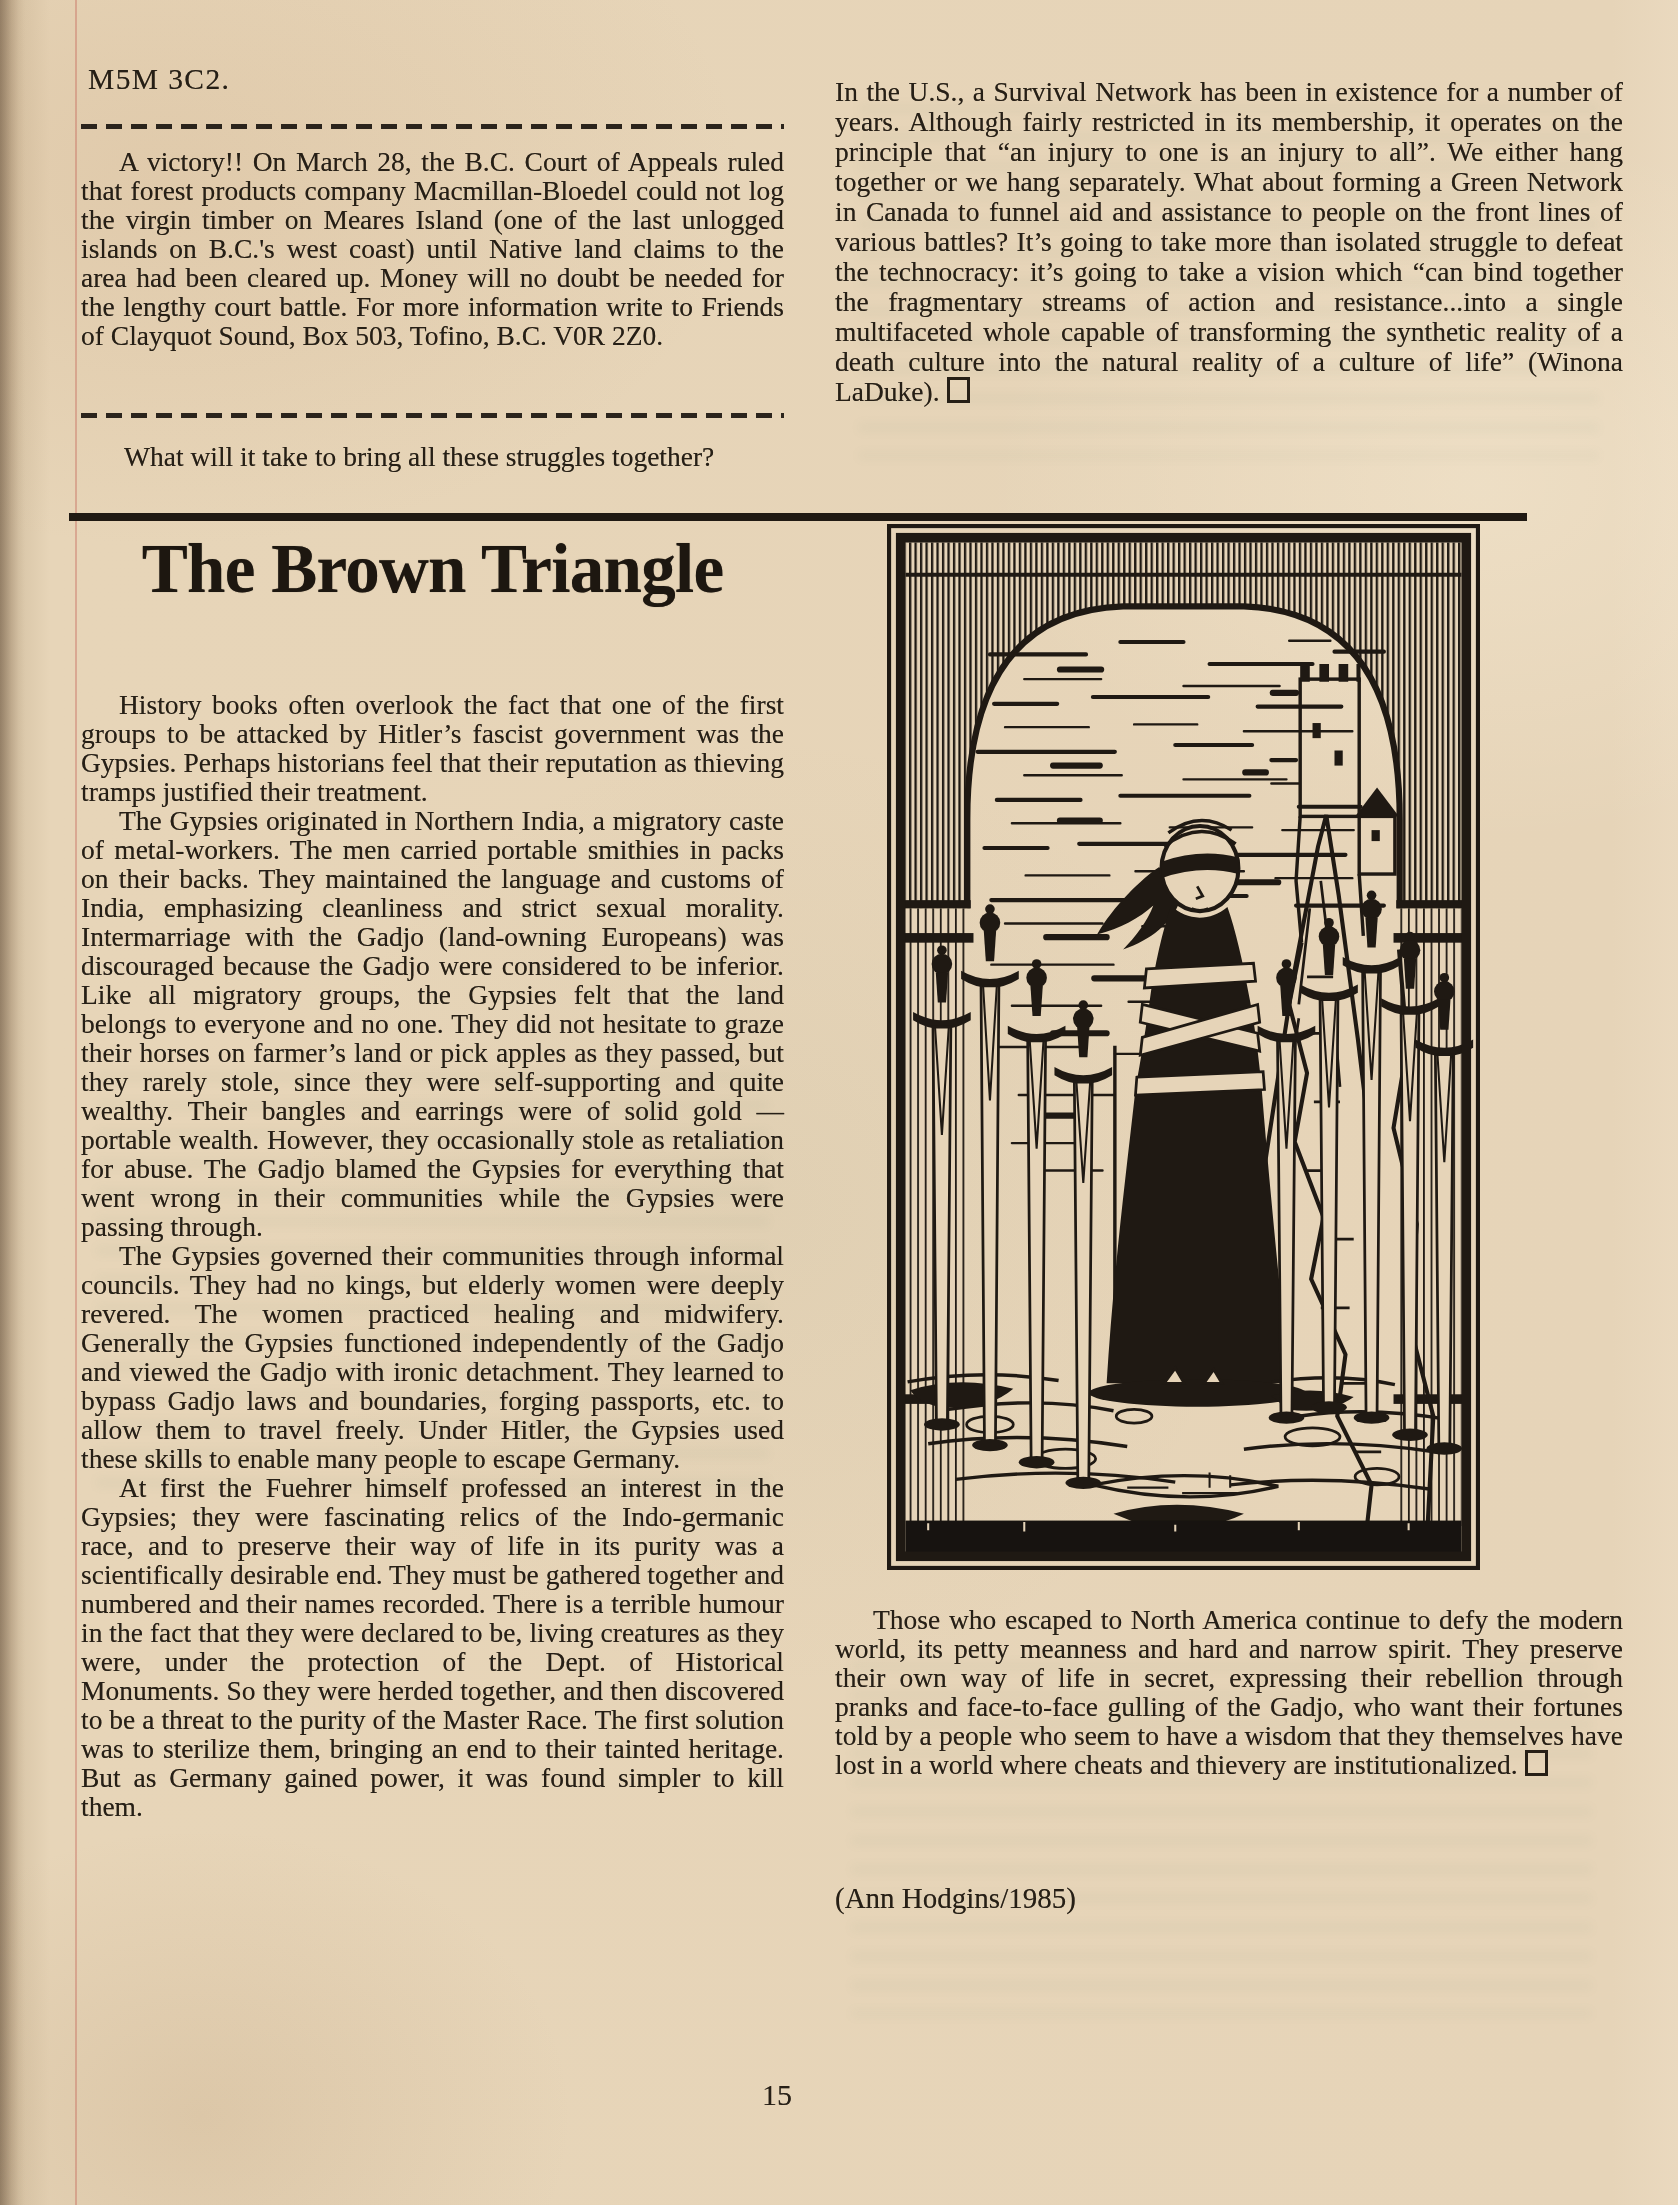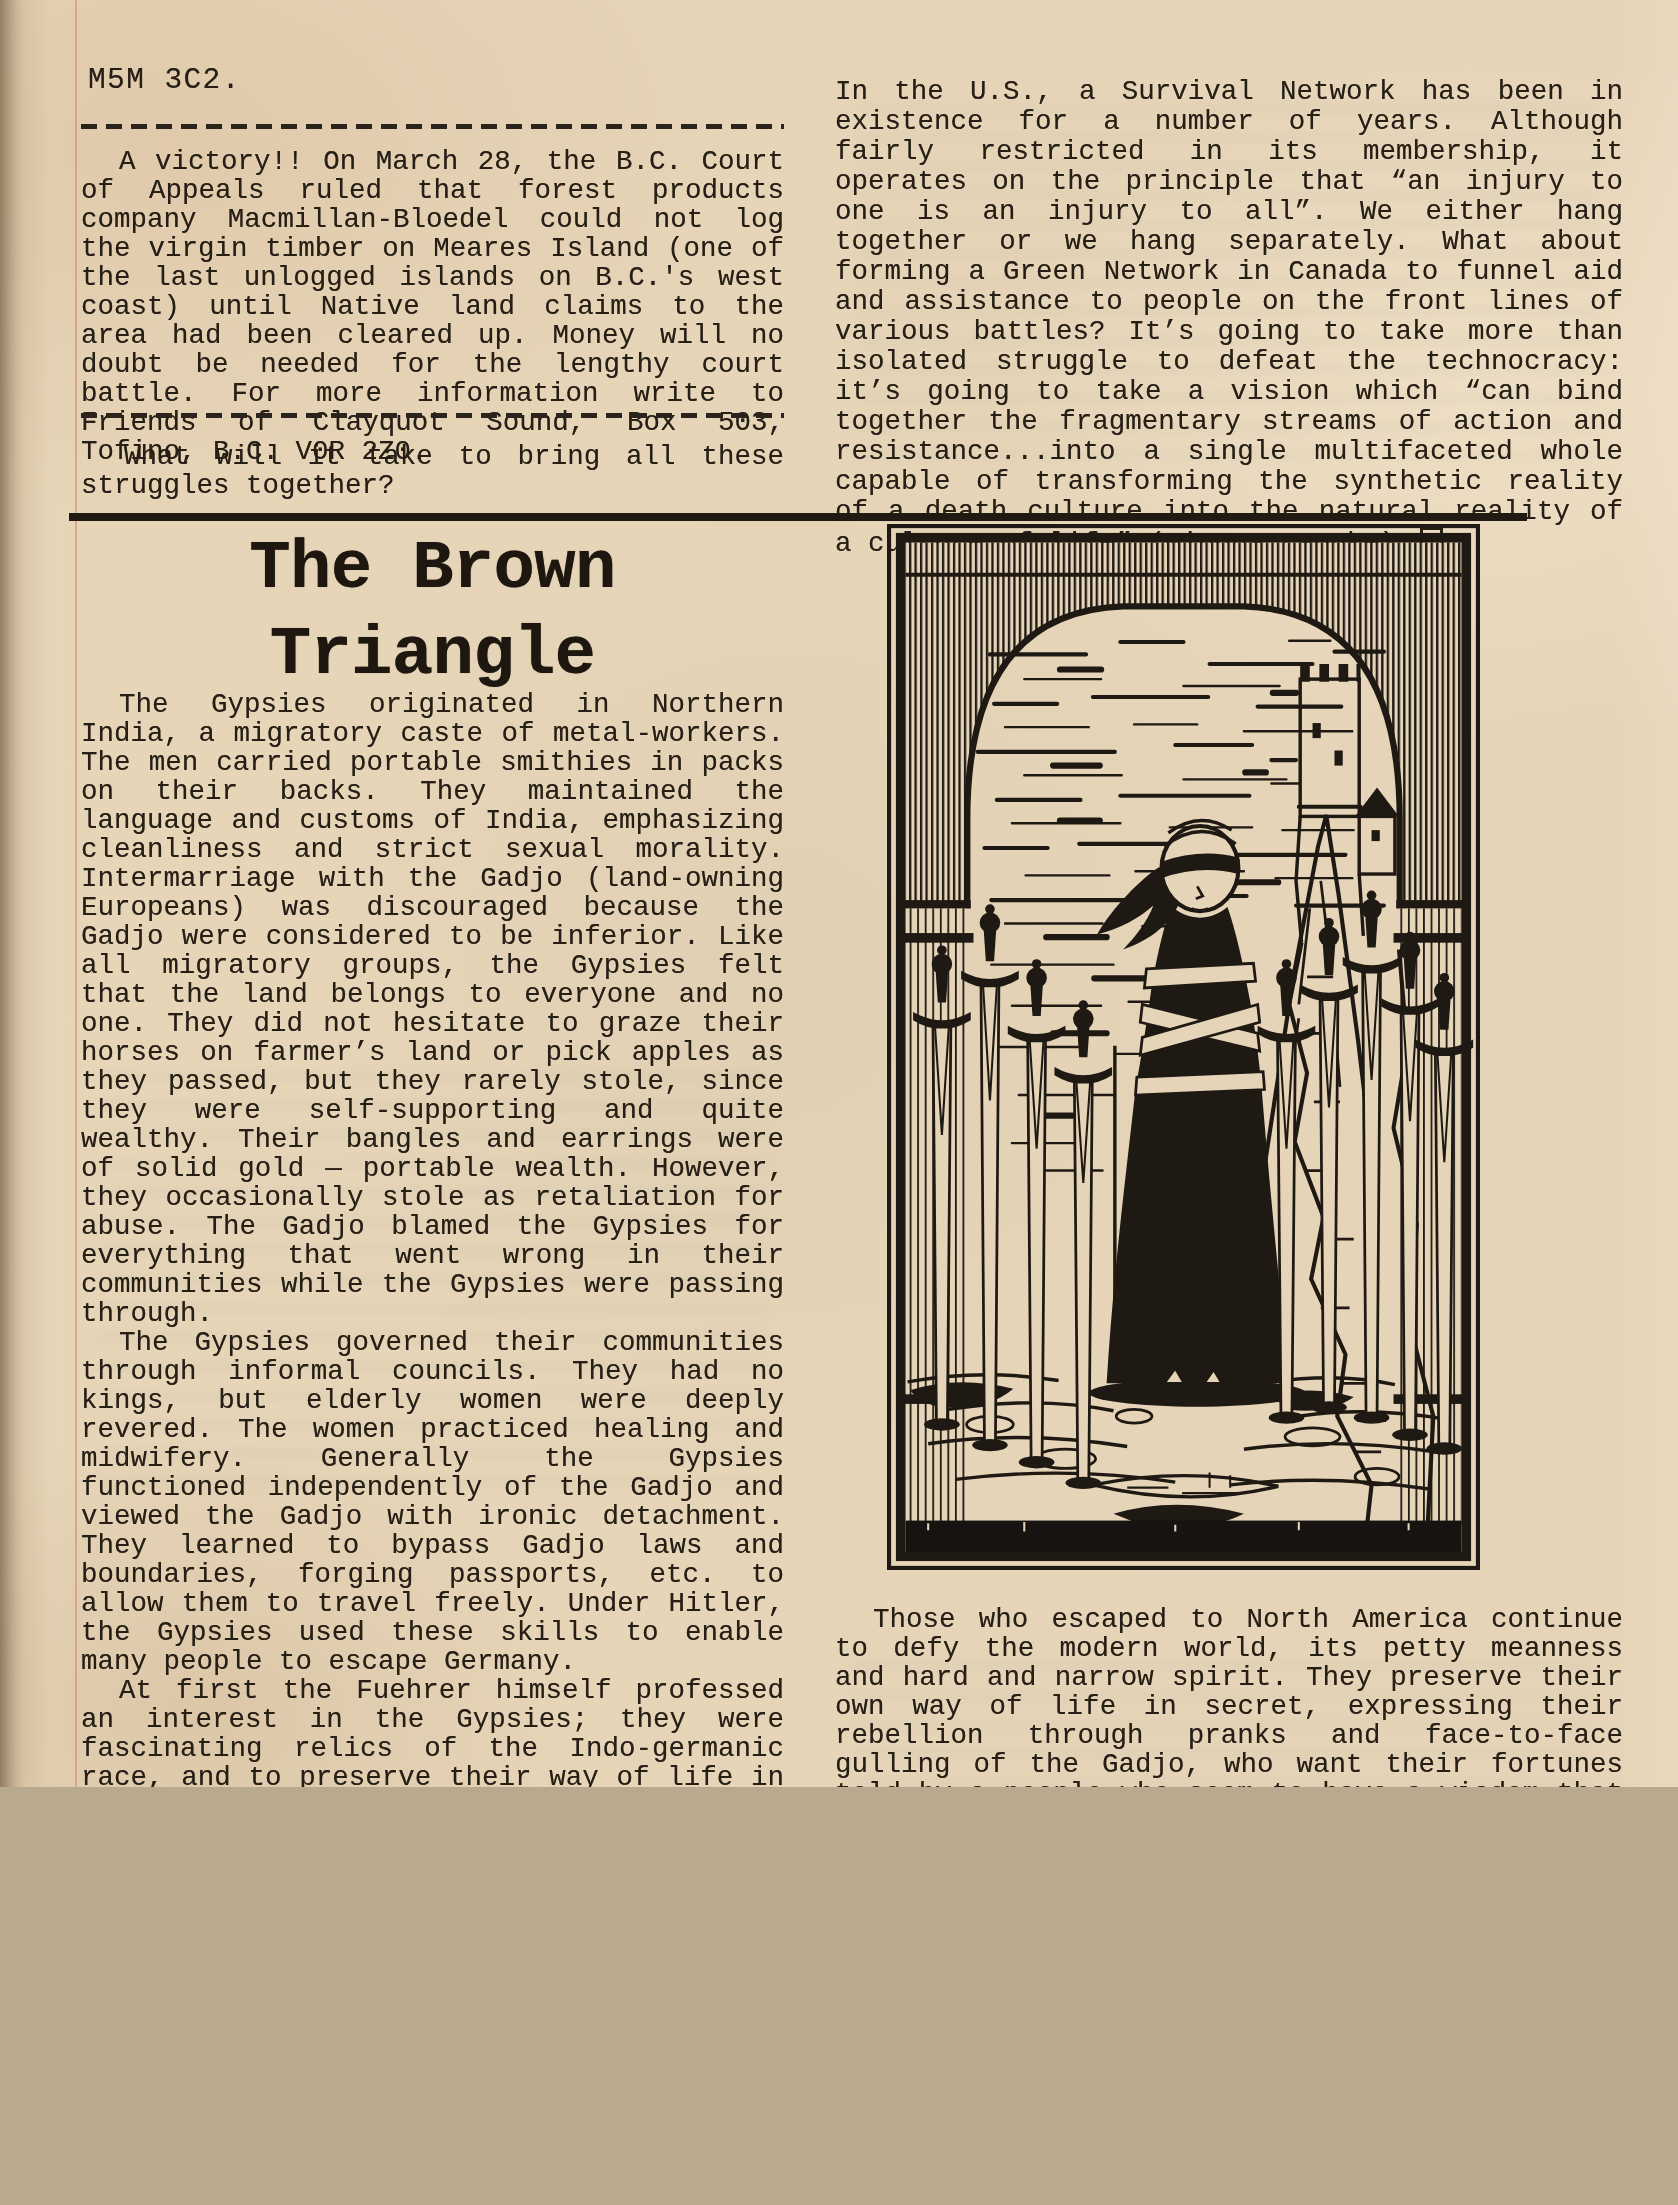--- a/index.html
+++ b/index.html
@@ -1,18 +1,18 @@
 <!DOCTYPE html>
 <html style="font-size:11px"><head>
 <meta charset="utf-8">
 <style>
   html,body{margin:0;padding:0;background:#b9a98f;}
   .page{
-    position:relative; width:1679px; height:1787px; overflow:hidden;
-    font-family:Liberation Mono, monospace;
+    position:relative; width:1679px; height:2205px; overflow:hidden;
+    font-family:Liberation Serif, serif;
     color:#261f16;
     background:
       radial-gradient(961px 618px at 10% 8%, rgba(196,158,118,0.20), transparent 60%),
       radial-gradient(755px 549px at 88% 22%, rgba(255,246,226,0.30), transparent 65%),
       radial-gradient(686px 686px at 46% 55%, rgba(150,150,118,0.08), transparent 70%),
       radial-gradient(618px 480px at 12% 96%, rgba(170,135,95,0.18), transparent 60%),
       linear-gradient(90deg,#c7b295 0%,#d9c6a8 1.1%,#e7d5b8 3%,#e6d4b8 96%,#ead9bf 100%);
   }
   .spine-shadow{position:absolute;left:0;top:0;width:25px;height:100%;
     background:linear-gradient(90deg,rgba(86,66,46,0.45),rgba(120,95,68,0.22) 45%,rgba(150,124,94,0.10) 75%,transparent);}
@@ -65,20 +65,21 @@
   <p class="txt victory"><span>A victory!! On March 28, the B.C. Court of Appeals ruled that forest products company Macmillan-Bloedel could not log the virgin timber on Meares Island (one of the last unlogged islands on B.C.'s west coast) until Native land claims to the area had been cleared up. Money will no doubt be needed for the lengthy court battle. For more information write to Friends of Clayquot Sound, Box 503, Tofino, B.C. V0R 2Z0.</span></p>
   <div class="dashrule r2"></div>
   <p class="txt question"><span>What will it take to bring all these struggles together?</span></p>
 
   <p class="txt survival"><span>In the U.S., a Survival Network has been in existence for a number of years. Although fairly restricted in its membership, it operates on the principle that “an injury to one is an injury to all”. We either hang together or we hang separately. What about forming a Green Network in Canada to funnel aid and assistance to people on the front lines of various battles? It’s going to take more than isolated struggle to defeat the technocracy: it’s going to take a vision which “can bind together the fragmentary streams of action and resistance...into a single multifaceted whole capable of transforming the synthetic reality of a death culture into the natural reality of a culture of life” (Winona LaDuke).</span><span class="endbox" aria-label="□"></span></p>
 
   <div class="thickrule"></div>
   <h1 class="title">The Brown Triangle</h1>
 
   <div class="article">
+    <p>History books often overlook the fact that one of the first groups to be attacked by Hitler’s fascist government was the Gypsies. Perhaps historians feel that their reputation as thieving tramps justified their treatment.</p>
     <p>The Gypsies originated in Northern India, a migratory caste of metal-workers. The men carried portable smithies in packs on their backs. They maintained the language and customs of India, emphasizing cleanliness and strict sexual morality. Intermarriage with the Gadjo (land-owning Europeans) was discouraged because the Gadjo were considered to be inferior. Like all migratory groups, the Gypsies felt that the land belongs to everyone and no one. They did not hesitate to graze their horses on farmer’s land or pick apples as they passed, but they rarely stole, since they were self-supporting and quite wealthy. Their bangles and earrings were of solid gold — portable wealth. However, they occasionally stole as retaliation for abuse. The Gadjo blamed the Gypsies for everything that went wrong in their communities while the Gypsies were passing through.</p>
     <p>The Gypsies governed their communities through informal councils. They had no kings, but elderly women were deeply revered. The women practiced healing and midwifery. Generally the Gypsies functioned independently of the Gadjo and viewed the Gadjo with ironic detachment. They learned to bypass Gadjo laws and boundaries, forging passports, etc. to allow them to travel freely. Under Hitler, the Gypsies used these skills to enable many people to escape Germany.</p>
     <p>At first the Fuehrer himself professed an interest in the Gypsies; they were fascinating relics of the Indo-germanic race, and to preserve their way of life in its purity was a scientifically desirable end. They must be gathered together and numbered and their names recorded. There is a terrible humour in the fact that they were declared to be, living creatures as they were, under the protection of the Dept. of Historical Monuments. So they were herded together, and then discovered to be a threat to the purity of the Master Race. The first solution was to sterilize them, bringing an end to their tainted heritage. But as Germany gained power, it was found simpler to kill them.</p>
   </div>
 
   <figure class="illo" aria-label="Woodcut illustration in the style of the Eight of Swords tarot card: a blindfolded woman bound with white ropes stands among upright swords planted in rocky ground, beneath a hatched stone arch, with a castle tower on a cliff behind her.">
     <svg width="593" height="1046" viewBox="0 0 864 1524" xmlns="http://www.w3.org/2000/svg">
       <defs>
         <pattern id="vhatch" width="8" height="12" patternUnits="userSpaceOnUse">
           <rect width="8" height="12" fill="#e6d4b8"></rect>

